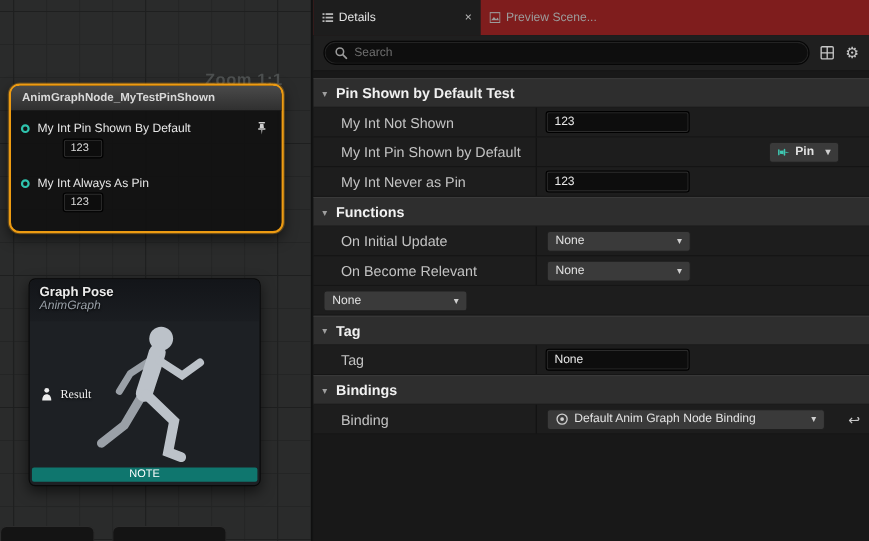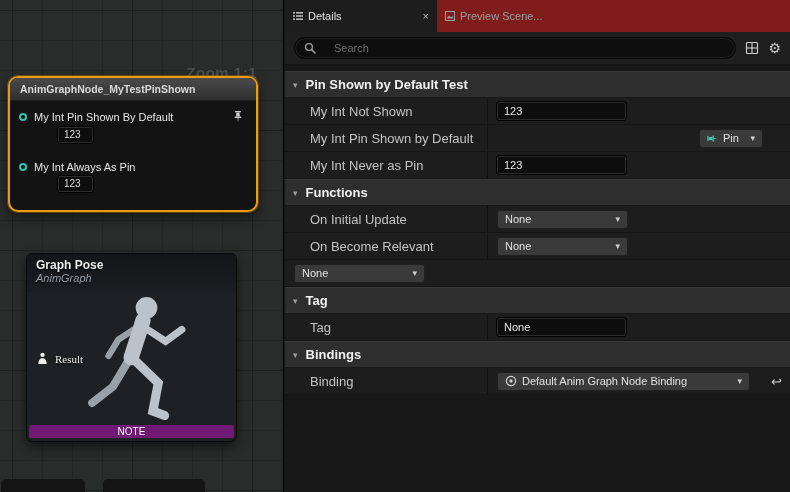--- a/index.html
+++ b/index.html
@@ -70,21 +70,21 @@
   }
   .n2title{ color:#ececec; font-size:12px; font-weight:bold; text-shadow:0 1px 2px #000; }
   .n2sub{ color:#99a0a8; font-size:11px; font-style:italic; text-shadow:0 1px 2px #000; }
   .result-row{
     position:absolute; left:10px; top:98px; display:flex; align-items:center; gap:7px;
   }
   .result-icon{ width:11px; height:13px; }
   .result-label{ color:#f0f0f0; font-size:11px; text-shadow:0 1px 2px #000;font-family:Liberation Serif, serif; }
   .note-bar{
     position:absolute; left:2px; right:2px; bottom:3px; height:13px;
-    background:#701a75; border-radius:2px;
+    background:#0f766e; border-radius:2px;
     color:#fff; font-size:10px; line-height:13px; text-align:center;
   }
 
   .partial-node{
     position:absolute; height:14px; top:478px;
     background:#141414; border:1px solid #2c2c2c; border-bottom:none;
     border-radius:6px 6px 0 0;
   }
   .pn1{ left:0; width:86px; }
   .pn2{ left:102px; width:104px; }
@@ -101,21 +101,21 @@
   .tab-active .tclose{ margin-left:auto; color:#b5b5b5; font-size:11px; line-height:1; }
   .tab-inactive{ color:#9c9c9c; width:120px; white-space:nowrap; overflow:hidden; }
 
   .searchrow{
     height:33px; background:#1f1f1f; display:flex; align-items:center;
     gap:9px; padding:0 9px; border-bottom:1px solid #121212;
   }
   .searchbox{
     flex:1; height:22px; background:#0e0e0e;
     border:1px solid #060606; box-shadow:inset 0 0 0 1px #232323;
-    border-radius:12px; display:flex; align-items:center; gap:18px; padding:0 9px;
+    border-radius:12px; display:flex; align-items:center; gap:6px; padding:0 9px;
   }
   .searchbox .sicon{ width:12px; height:12px; flex:0 0 auto; }
   .searchbox input{
     flex:1; background:transparent; border:none; outline:none;
     color:#cfcfcf; font-size:11px; font-family:"Liberation Sans",sans-serif;
   }
   .searchbox input::placeholder{ color:#6d6d6d; }
   .hicon{ width:14px; height:14px; color:#c8c8c8; }
   .gear-glyph{ font-size:14px; color:#c8c8c8; line-height:1; }
 
@@ -146,21 +146,21 @@
     color:#e8e8e8; font-size:11px; padding:0 6px;
     font-family:"Liberation Sans",sans-serif;
   }
   .dd{
     height:19px; background:#3a3a3a; border:1px solid #1f1f1f; border-radius:3px;
     display:flex; align-items:center; gap:5px; padding:0 7px;
     color:#e2e2e2; font-size:11px;
   }
   .dd-none{ width:131px; }
   .dd .ddchev{ margin-left:auto; font-size:9px; color:#cfcfcf; }
-  .pinbtn{ margin-left:auto; margin-right:27px; width:64px; }
+  .pinbtn{ margin-left:auto; margin-right:27px; width:64px;font-weight:bold; }
   .pin-ico{ width:11px; height:11px; color:#3fc8b2; transform:rotate(-90deg); flex:0 0 auto; }
   .dd-binding{ width:253px; }
   .bind-ico{ width:12px; height:12px; flex:0 0 auto; }
   .reset-icon{ margin-left:auto; margin-right:8px; color:#c9c9c9; font-size:13px; }
   .fill-rest{ background:#181818; height:115px; }
 </style>
 </head>
 <body>
 
 <div class="root">

